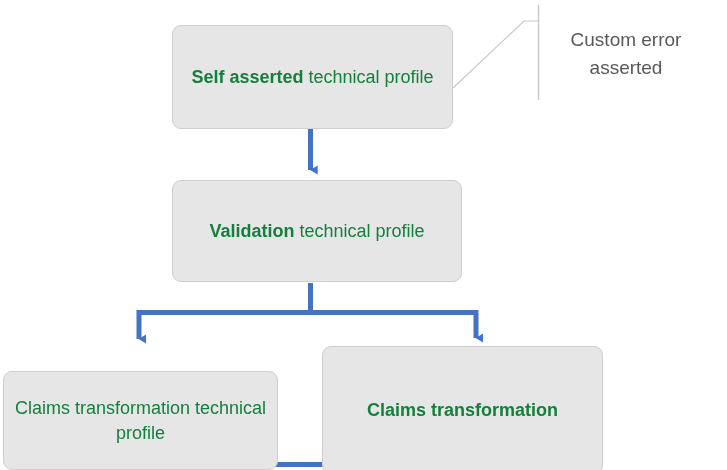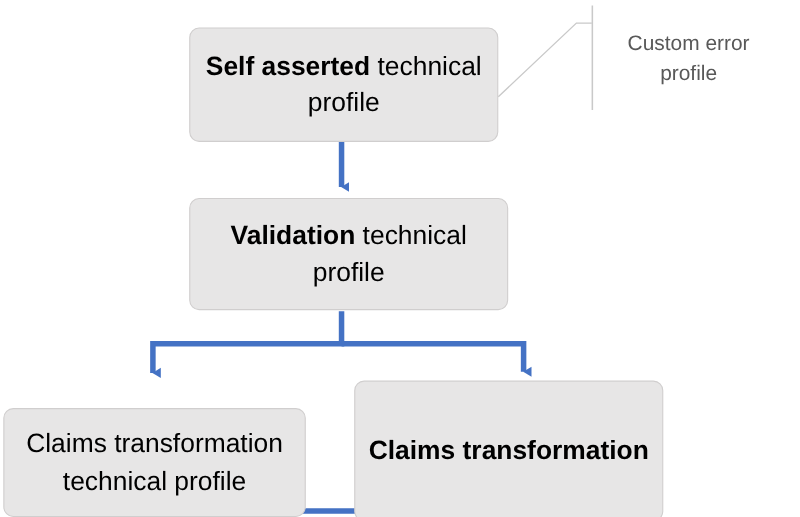--- a/index.html
+++ b/index.html
@@ -24,22 +24,22 @@
   .diagram-box {
     position: absolute;
     box-sizing: border-box;
     background: #E7E6E6;
     border: 1px solid #D0CECE;
     border-radius: 9px;
     display: flex;
     align-items: center;
     justify-content: center;
     text-align: center;
-    color: #000000;
-    font-size: 24px;
+    color: #15803d;
+    font-size: 18px;
     line-height: 1.38;
     padding: 4px 8px;
   }
   .diagram-box .txt { display: block; }
   .b { font-weight: bold; }
   .n { font-weight: normal; }
 
   #box-self-asserted { left: 172px; top: 25px; width: 281px; height: 104px; }
   #box-validation    { left: 172px; top: 180px; width: 290px; height: 102px; }
   #box-claims-tp     { left: 3px;   top: 347px; width: 275px; height: 99px; margin-top: 24px;  }
@@ -102,16 +102,16 @@
   <div class="diagram-box" id="box-claims-tp">
     <span class="txt n">Claims transformation technical profile</span>
   </div>
 
   <div class="diagram-box" id="box-claims-tr">
     <span class="txt b">Claims transformation</span>
   </div>
 
   <div id="callout-label">
     <div>Custom error</div>
-    <div>profile</div>
+    <div>asserted</div>
   </div>
 
 </div>
 
 </body></html>

